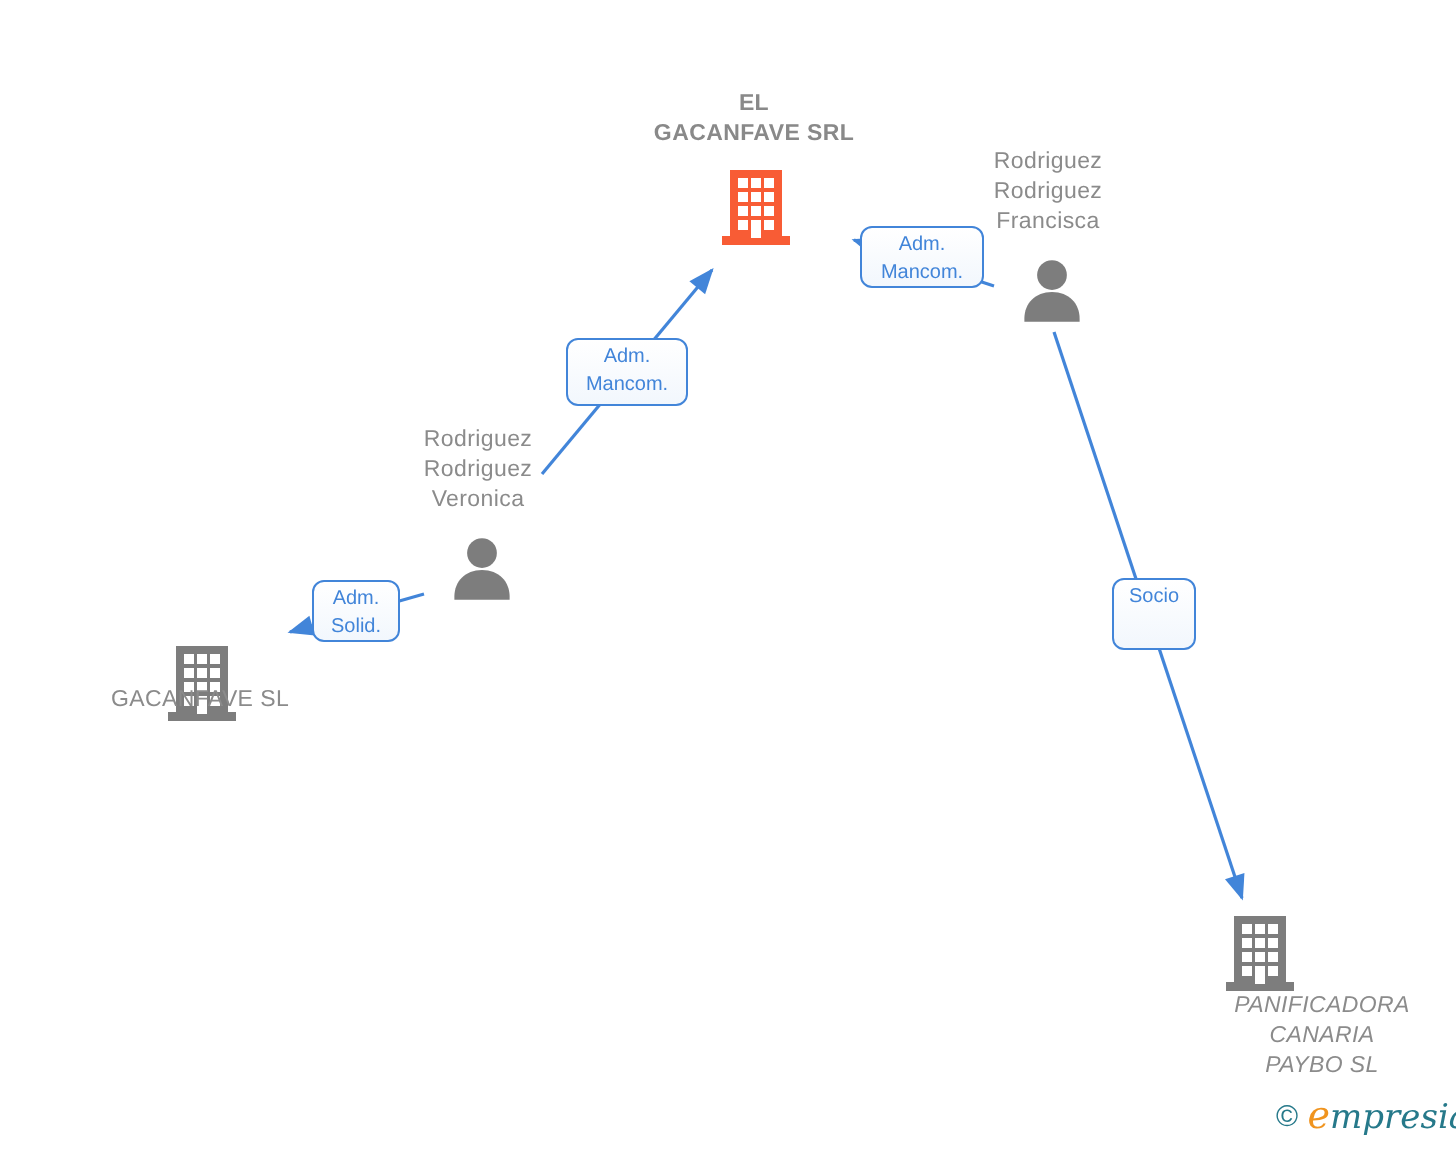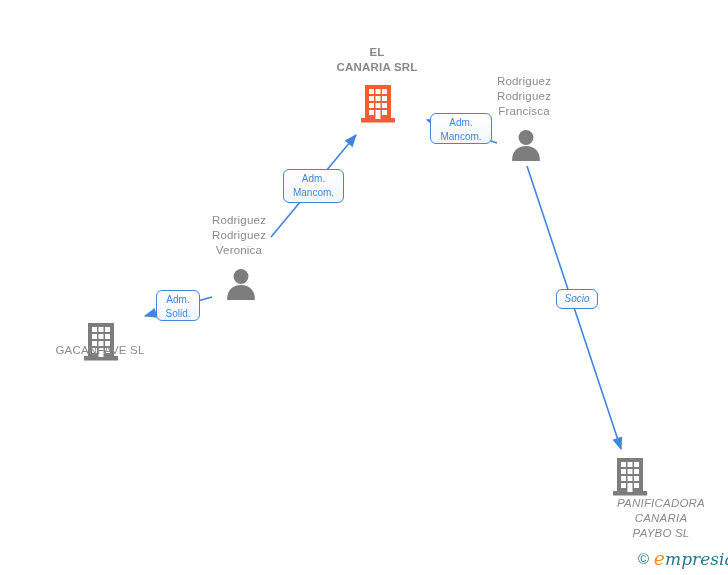--- a/index.html
+++ b/index.html
@@ -67,21 +67,21 @@
       </marker>
     </defs>
     <line x1="271" y1="237" x2="356" y2="135" stroke="#4285d9" stroke-width="1.6" marker-end="url(#arrow)"></line>
     <line x1="497" y1="143" x2="427" y2="120" stroke="#4285d9" stroke-width="1.6" marker-end="url(#arrow)"></line>
     <line x1="212" y1="297" x2="145" y2="316" stroke="#4285d9" stroke-width="1.6" marker-end="url(#arrow)"></line>
     <line x1="527" y1="166" x2="621" y2="449" stroke="#4285d9" stroke-width="1.6" marker-end="url(#arrow)"></line>
   </svg>
 
   <div class="node">
     <div class="node-label main" style="left:377px; top:45px;">EL
-CANARIA SRL</div>
+GACANFAVE SRL</div>
     <span class="icon-wrap" style="left:361px; top:85px;">
       <svg width="34" height="38" viewBox="0 0 34 38">
         <rect x="4" y="0" width="26" height="34" fill="#f85c35"></rect>
         <rect x="0" y="33" width="34" height="4.5" fill="#f85c35"></rect>
         <g fill="#ffffff">
           <rect x="8" y="4" width="5" height="5"></rect>
             <rect x="14.5" y="4" width="5" height="5"></rect>
             <rect x="21" y="4" width="5" height="5"></rect>
           <rect x="8" y="11" width="5" height="5"></rect>
             <rect x="14.5" y="11" width="5" height="5"></rect>
@@ -173,20 +173,20 @@
 
   <div class="edge-label" style="left:283px; top:169px; width:61px; height:34px;">Adm.
 Mancom.</div>
 
   <div class="edge-label" style="left:430px; top:113px; width:62px; height:31px;">Adm.
 Mancom.</div>
 
   <div class="edge-label" style="left:156px; top:290px; width:44px; height:31px;">Adm.
 Solid.</div>
 
-  <div class="edge-label" style="left:556px; top:289px; width:42px; height:20px;font-style:italic;">Socio</div>
+  <div class="edge-label" style="left:556px; top:289px; width:42px; height:36px;">Socio</div>
 
   <div class="watermark">
     <span class="wm-copy">©</span>
     <span class="wm-script wm-initial">e</span><span class="wm-script wm-rest">mpresia</span>
   </div>
 
 </div>
 
 </body></html>

